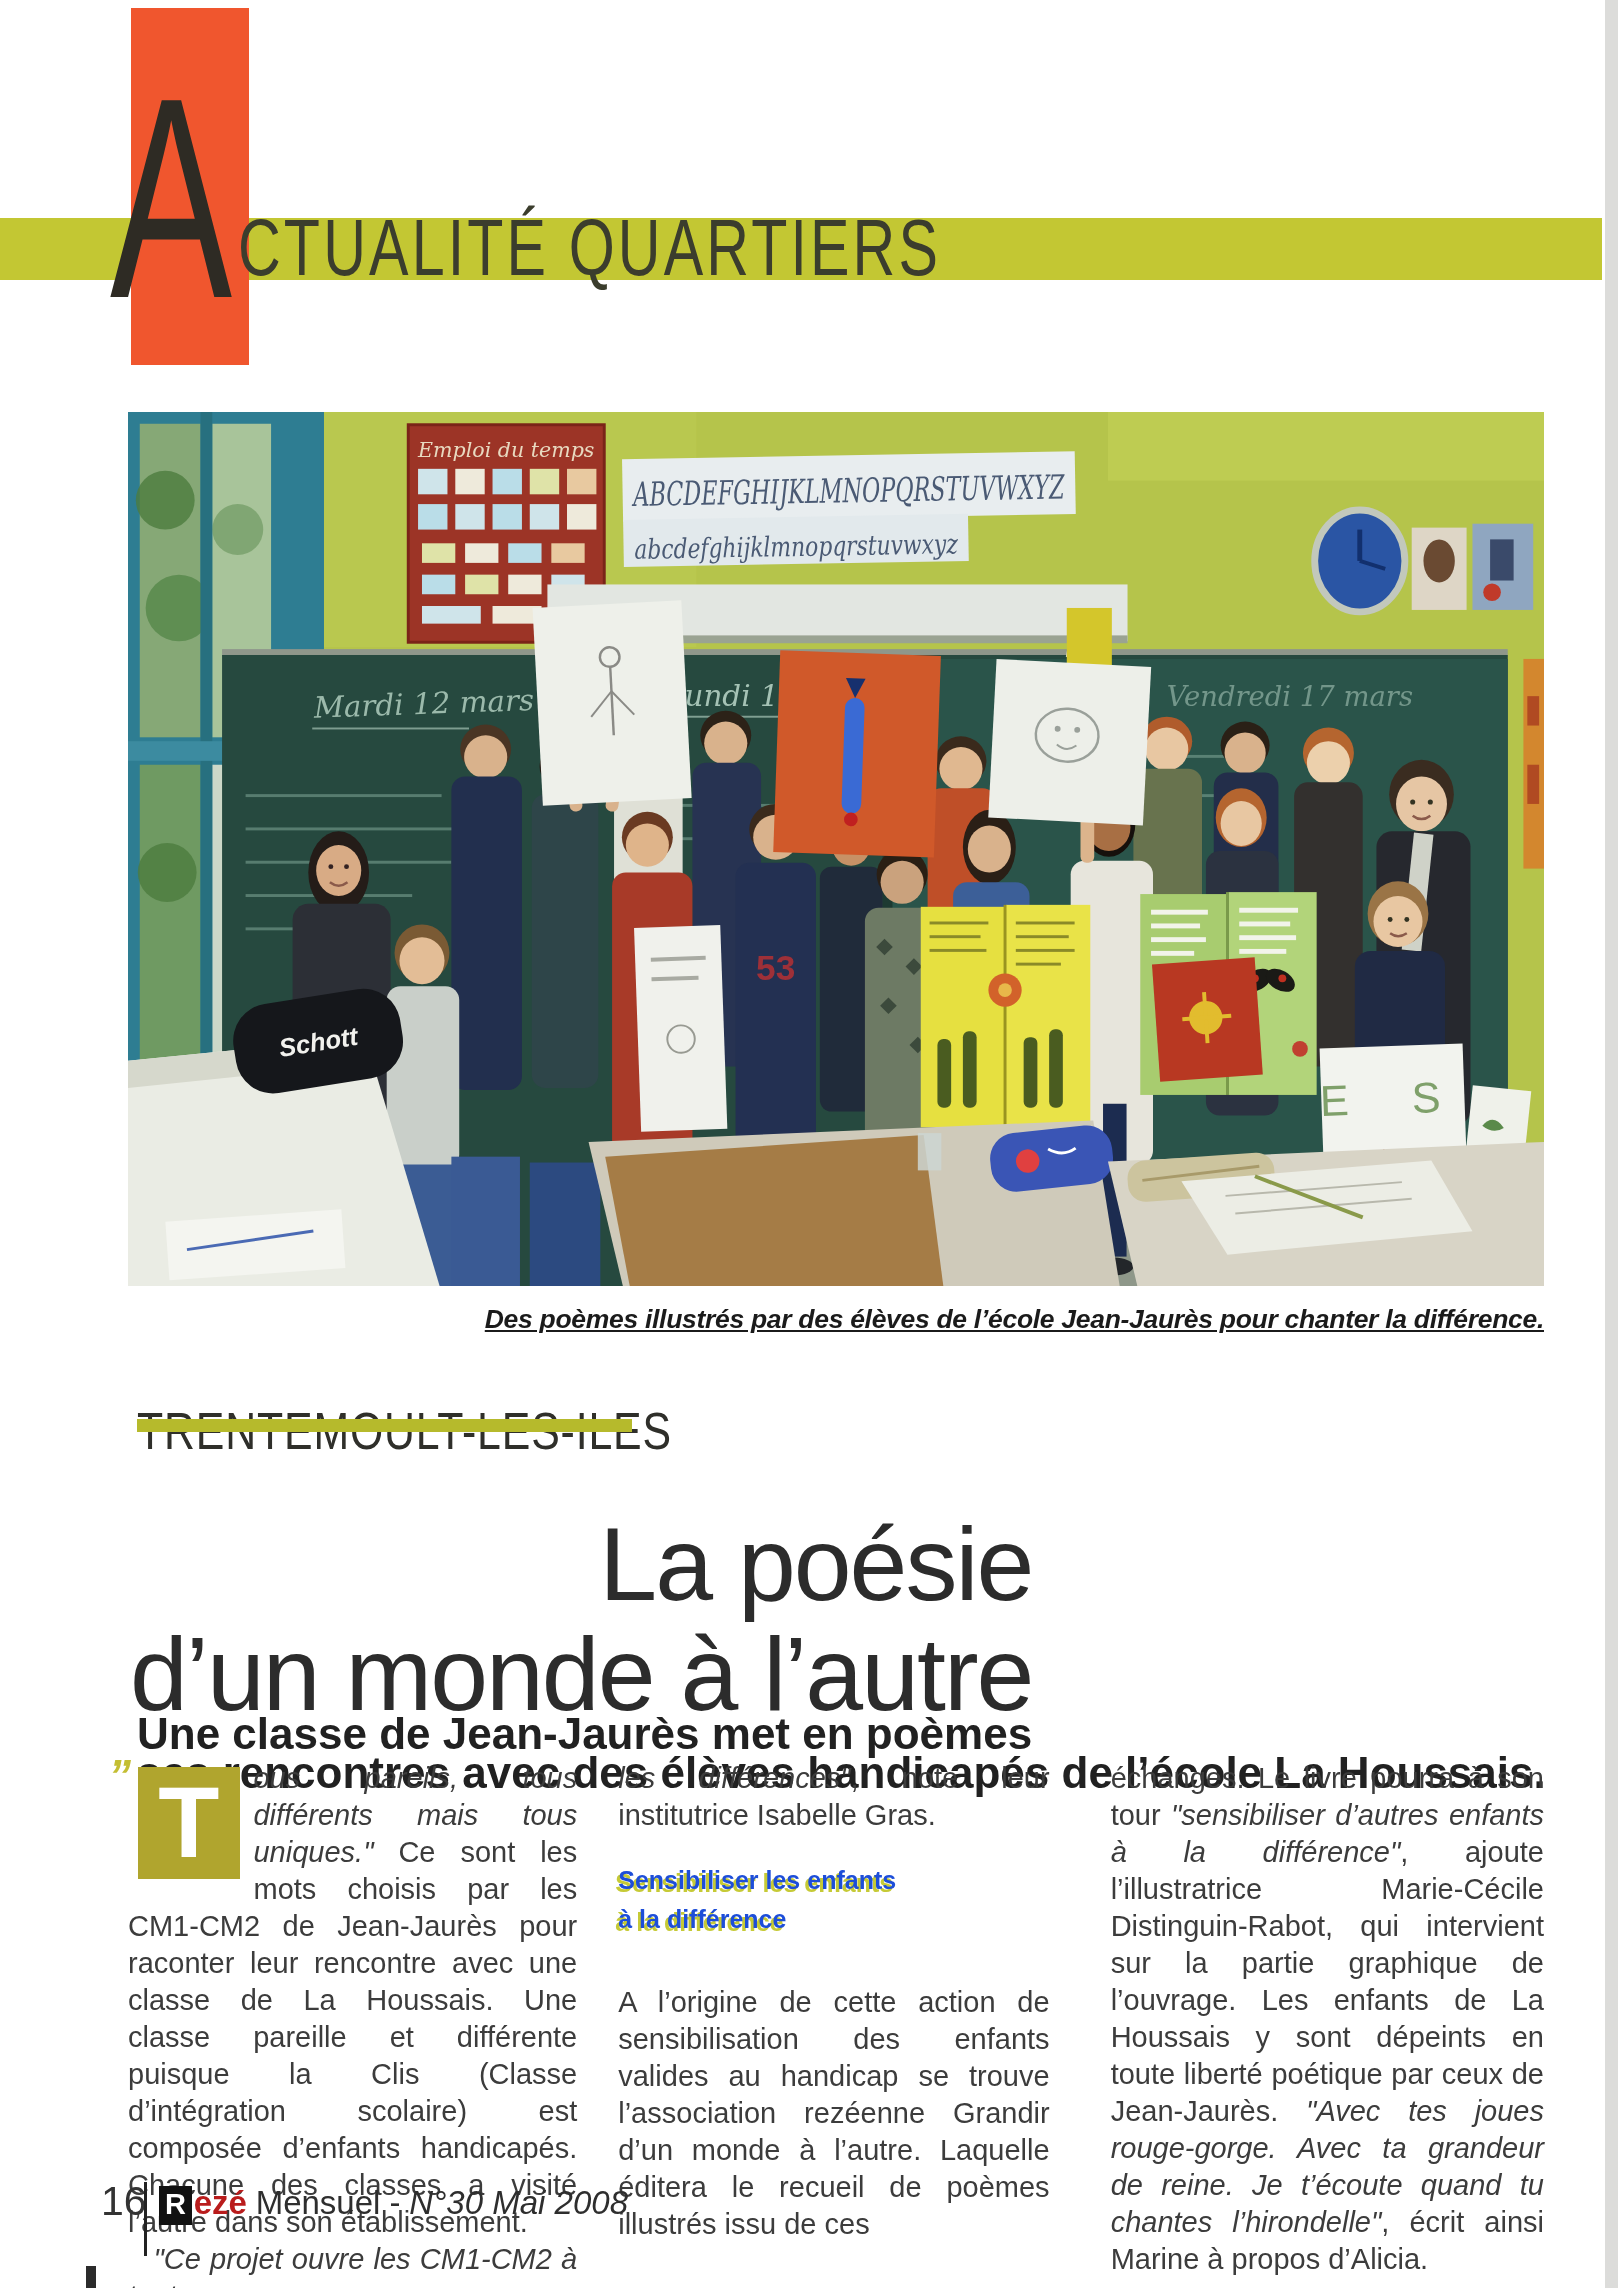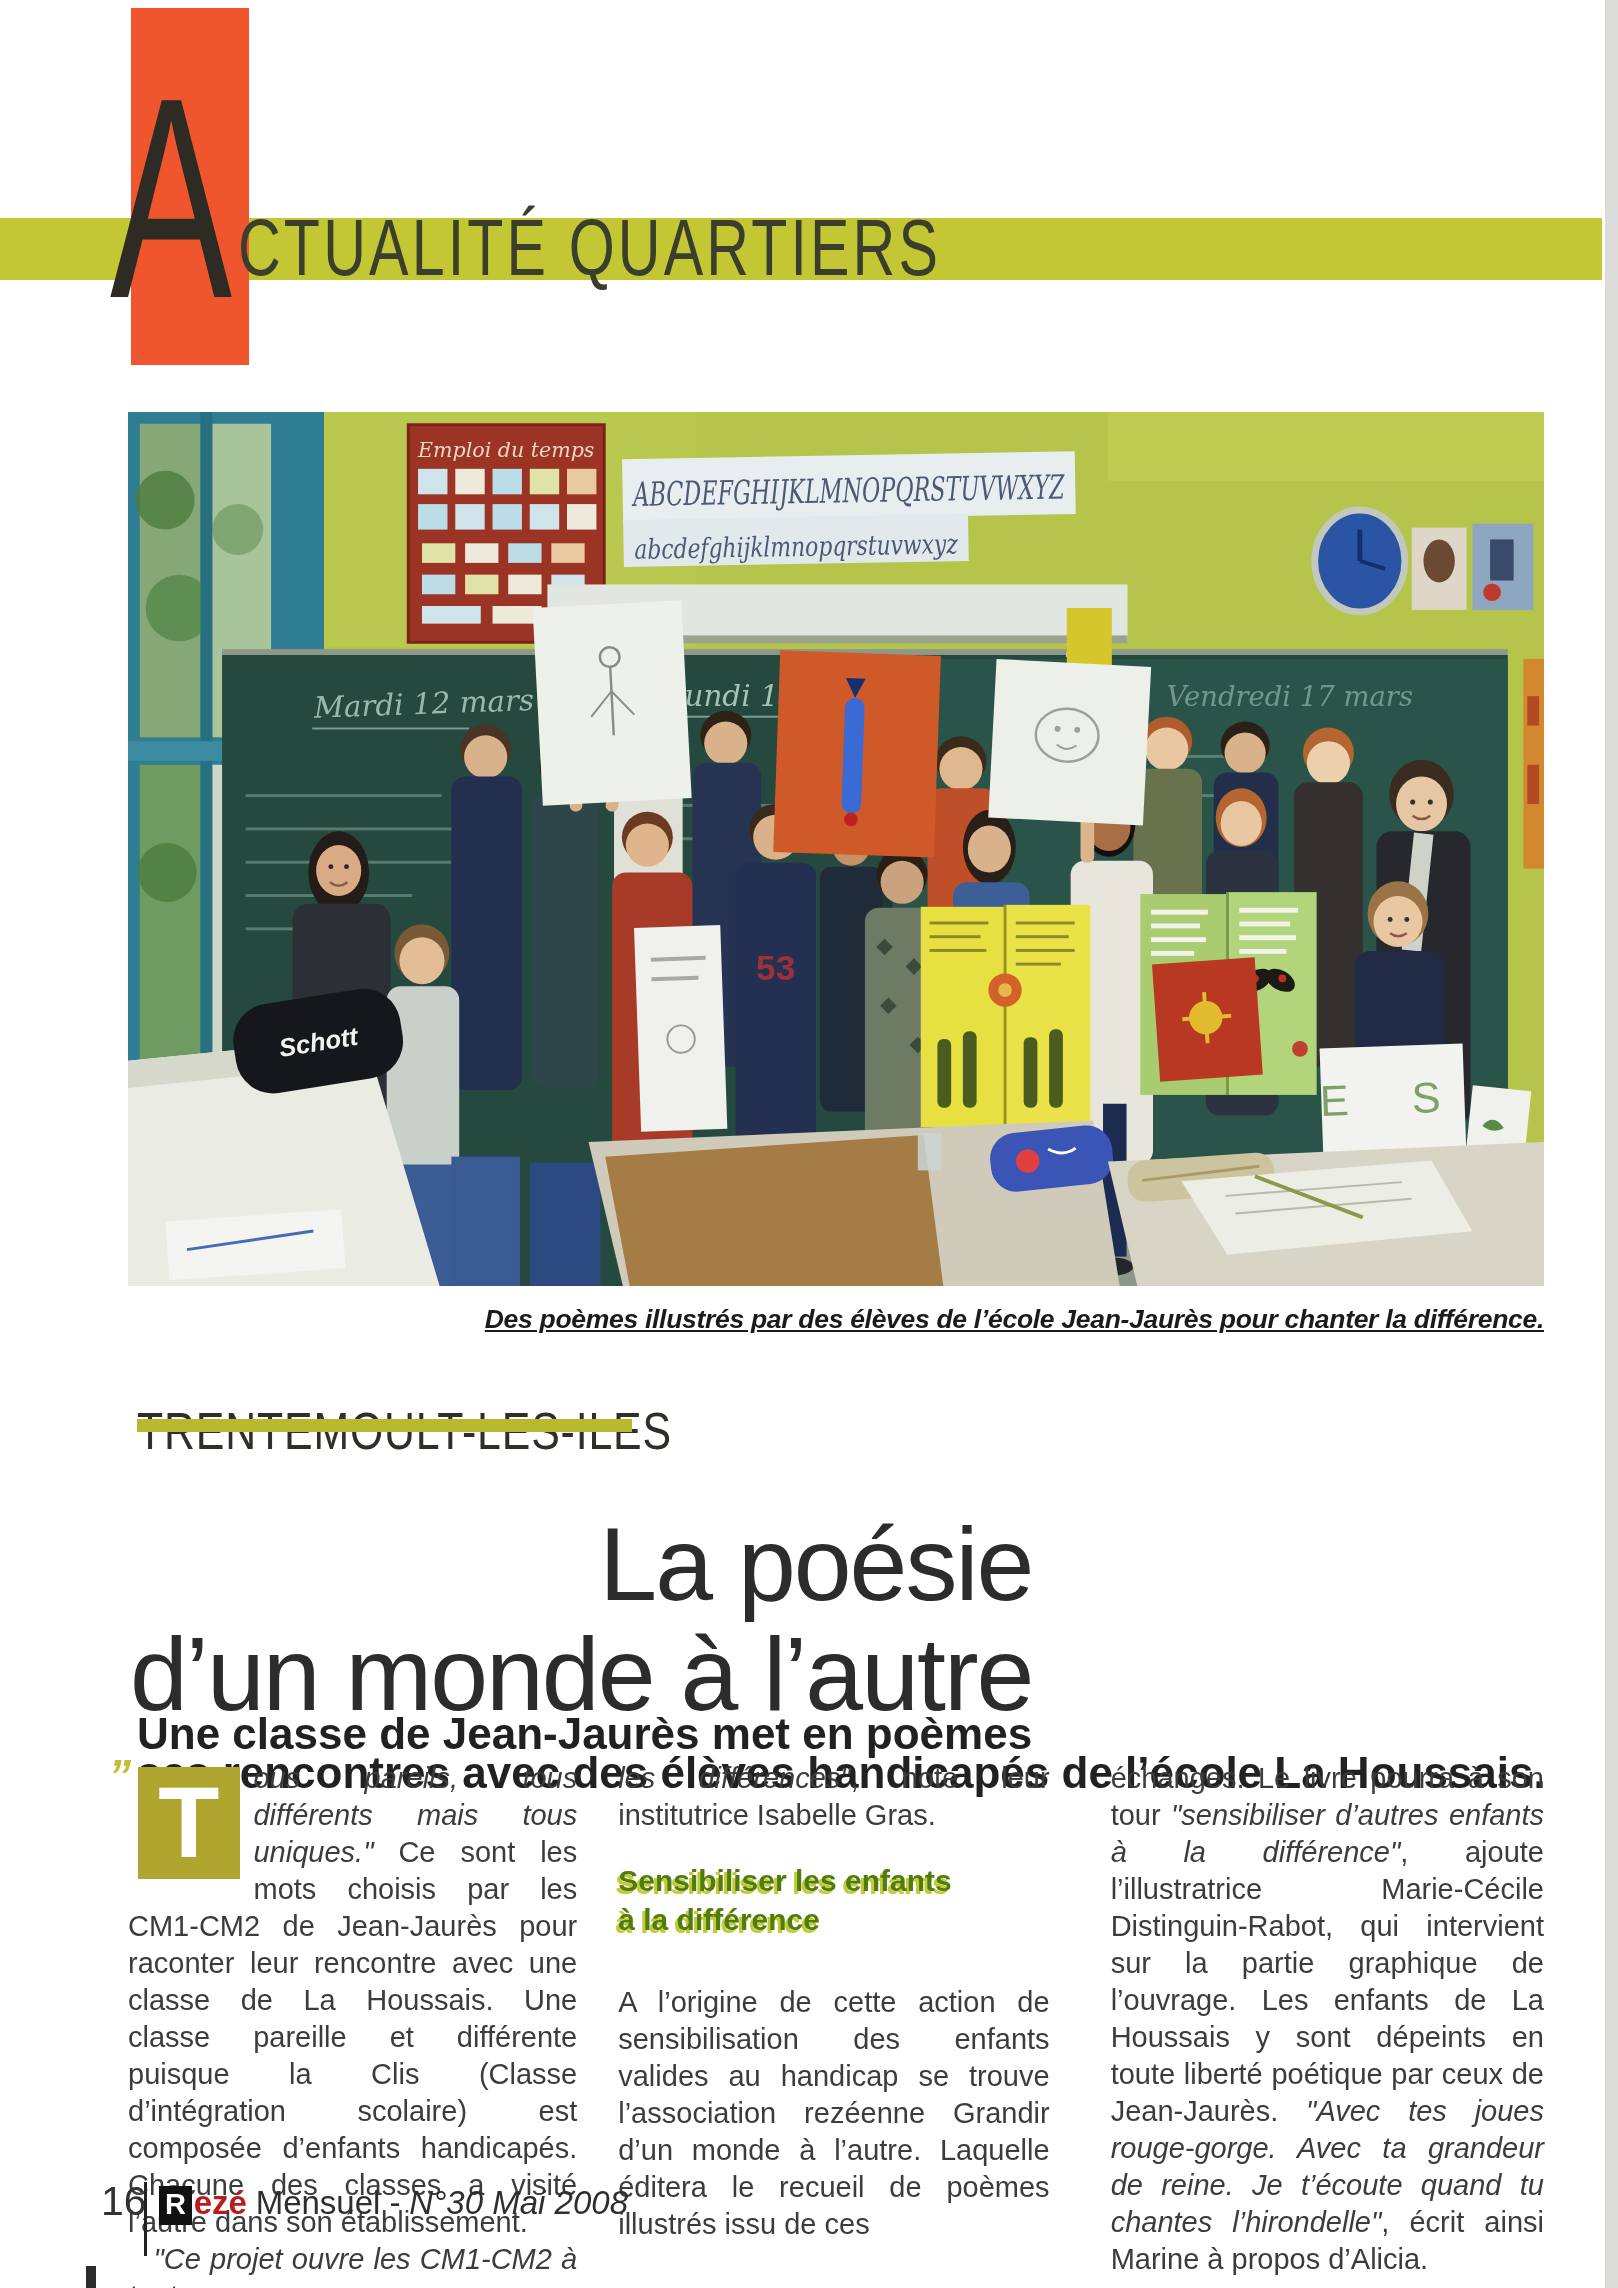--- a/index.html
+++ b/index.html
@@ -32,21 +32,21 @@
   .col[data-col="0"]{width:453px;}
   .col[data-col="1"]{width:435px;margin-left:41px;}
   .col[data-col="2"]{width:437px;margin-left:61px;}
   .body-para{font-size:29px;line-height:37px;text-align:justify;margin:0;color:#3c3c3c;}
   .body-para.indent{text-indent:25.5px;}
   .it{font-style:italic;}
   .dropcap{float:left;width:102px;height:112px;margin:6.9px 13.7px 0 9.8px;background:#b0a52e;
         color:#ffffff;font-size:100px;line-height:110px;font-weight:700;text-align:center;}
   .openquote{position:absolute;left:-19.6px;top:-9.8px;font-size:45px;font-weight:700;
         font-style:italic;color:#c4be33;}
-  .crosshead{font-size:30px;line-height:39px;font-weight:700;color:#4d7c0f;
+  .crosshead{font-size:25px;line-height:39px;font-weight:700;color:#1d4ed8;
         text-shadow:-2.9px 2.9px 0 #c6ca36;margin:26.5px 0 45px 0;}
   
   .footer-num{position:absolute;left:101px;top:2178px;font-size:41px;color:#333333;}
   .footer-rule{position:absolute;left:144px;top:2182px;width:2.9px;height:74px;background:#222222;}
   .footer-line{position:absolute;left:159px;top:2184px;display:flex;align-items:baseline;gap:8.8px;
         font-size:33px;color:#2e2e2e;}
   .logo-box{background:#111111;color:#ffffff;font-weight:700;font-size:29px;padding:2px 5.9px 3.9px 5.9px;}
   .logo-rest{font-weight:700;color:#b91c1c;margin-left:-6.9px;}
   .footer-issue{font-style:italic;}
   

